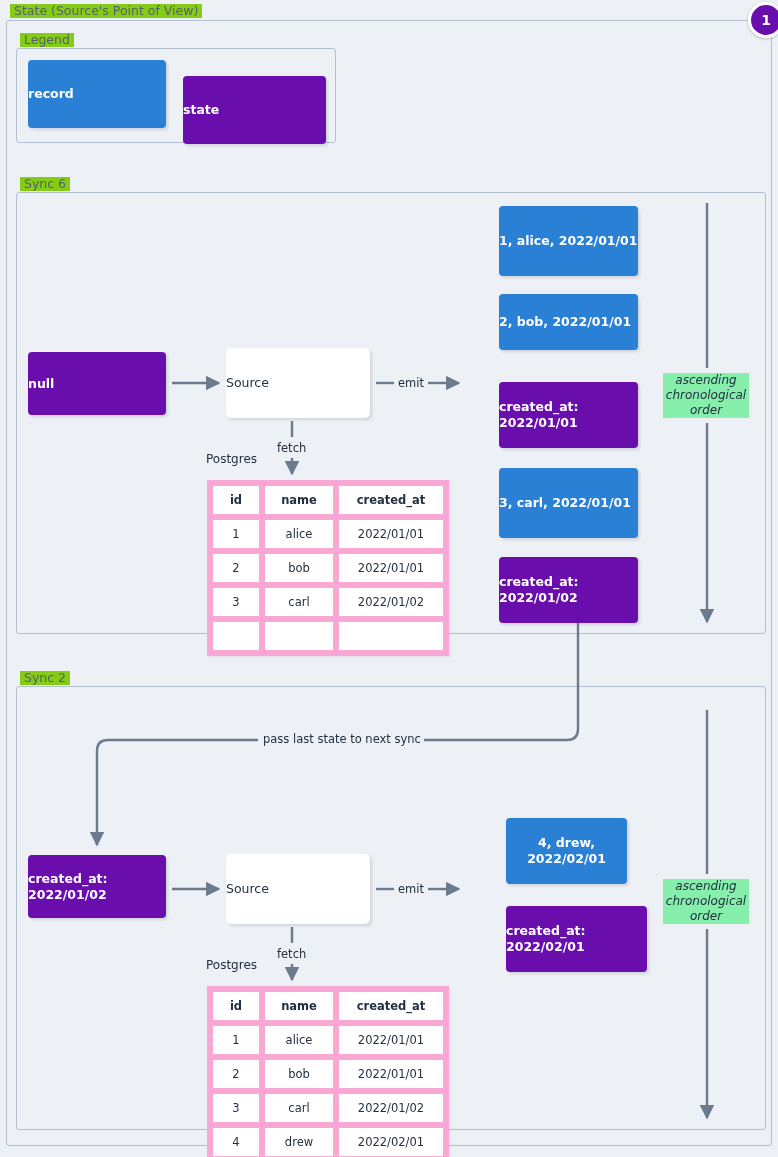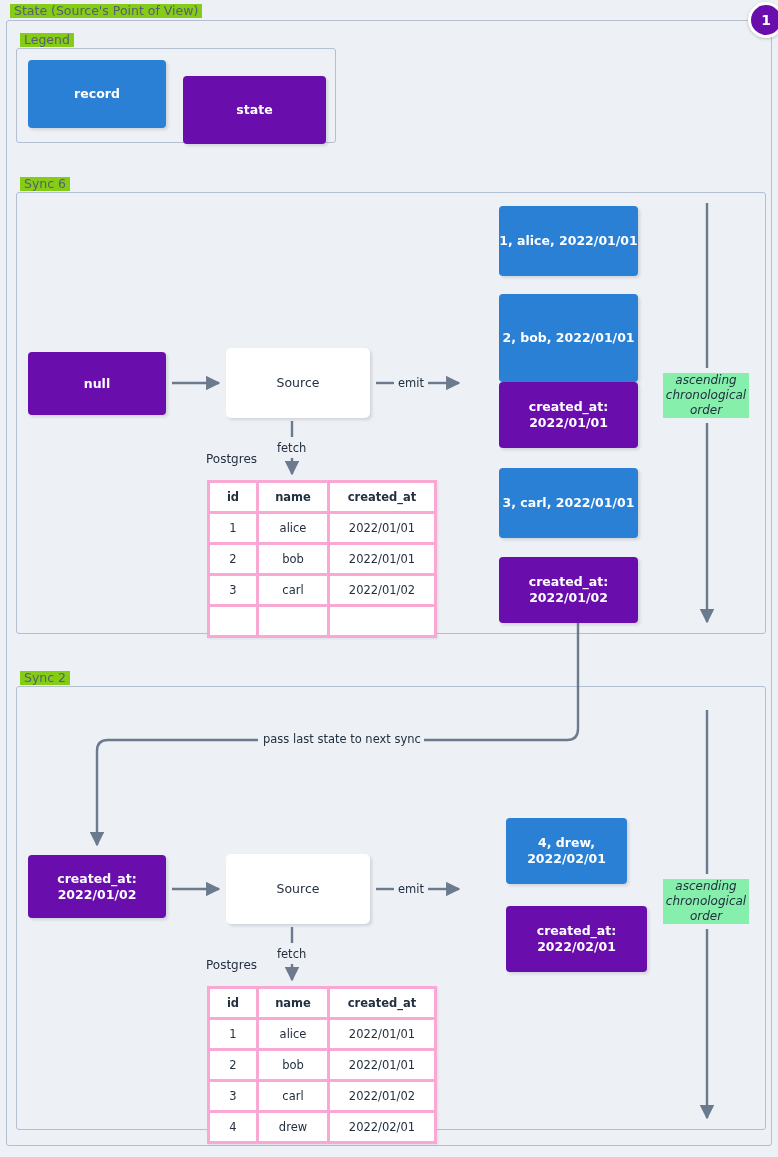--- a/index.html
+++ b/index.html
@@ -69,21 +69,21 @@
   }
   #sync2-label { left: 20px; top: 671px; }
 
   
   .node {
     position: absolute;
     box-sizing: border-box;
     border-radius: 4px;
     display: flex;
     flex-direction: column;
-    align-items: center;
+    align-items: flex-start;
     justify-content: center;
     text-align: center;
     box-shadow: 2px 2px 3px rgba(60,70,90,0.16);
     font-size: 12.5px;
     line-height: 16px;
   }
   .node.record {
     background: #2980d4;
     color: #ffffff;
     font-weight: bold;
@@ -101,41 +101,41 @@
   }
 
   
   #legend-record { left: 28px; top: 60px;  width: 138px; height: 68px; }
   #legend-state  { left: 183px; top: 60px; width: 143px; height: 68px; margin-top: 16px; }
 
   
   #s1-state-in { left: 28px;  top: 352px; width: 138px; height: 63px; }
   #s1-source   { left: 226px; top: 348px; width: 144px; height: 70px; }
   #s1-rec-1 { left: 499px; top: 206px; width: 139px; height: 70px; }
-  #s1-rec-2 { left: 499px; top: 294px; width: 139px; height: 88px; }
+  #s1-rec-2 { left: 499px; top: 294px; width: 139px; height: 56px; }
   #s1-st-1  { left: 499px; top: 382px; width: 139px; height: 66px; }
   #s1-rec-3 { left: 499px; top: 468px; width: 139px; height: 70px; }
   #s1-st-2  { left: 499px; top: 557px; width: 139px; height: 66px; }
 
   
   #s2-state-in { left: 28px;  top: 855px; width: 138px; height: 63px; }
   #s2-source   { left: 226px; top: 854px; width: 144px; height: 70px; }
   #s2-rec-1 { left: 506px; top: 818px; width: 121px; height: 66px; }
   #s2-st-1  { left: 506px; top: 906px; width: 141px; height: 66px; }
 
   
   .pg-table {
     position: absolute;
     border-collapse: collapse;
     background: #ffffff;
     font-size: 11.5px;
     box-shadow: 1px 1px 2px rgba(60,70,90,0.10);
   }
   .pg-table td, .pg-table th {
-    border: 3px solid #f9a8d4;
+    border: 6px solid #f9a8d4;
     padding: 0 9px;
     height: 28px;
     text-align: center;
     color: #23303f;
     font-weight: normal;
     white-space: nowrap;
   }
   .pg-table th {
     font-weight: bold;
   }

